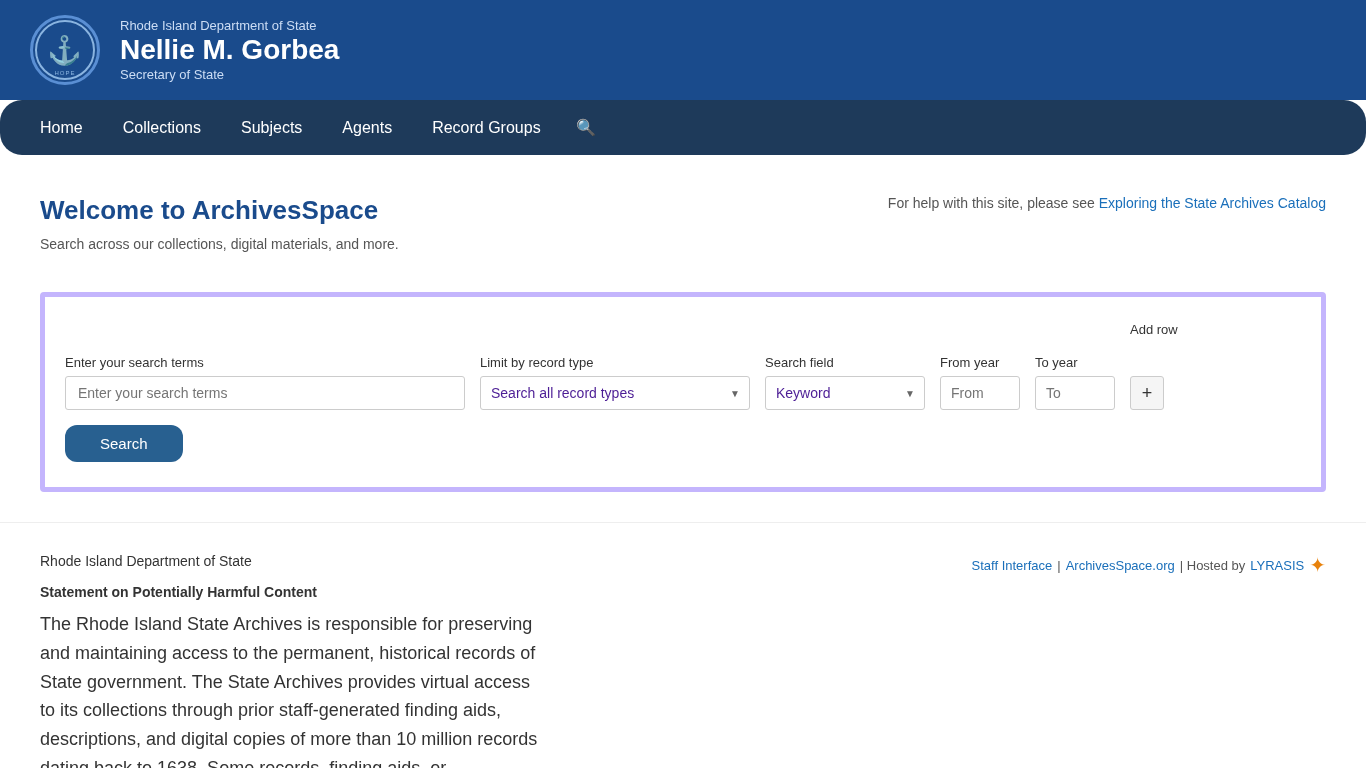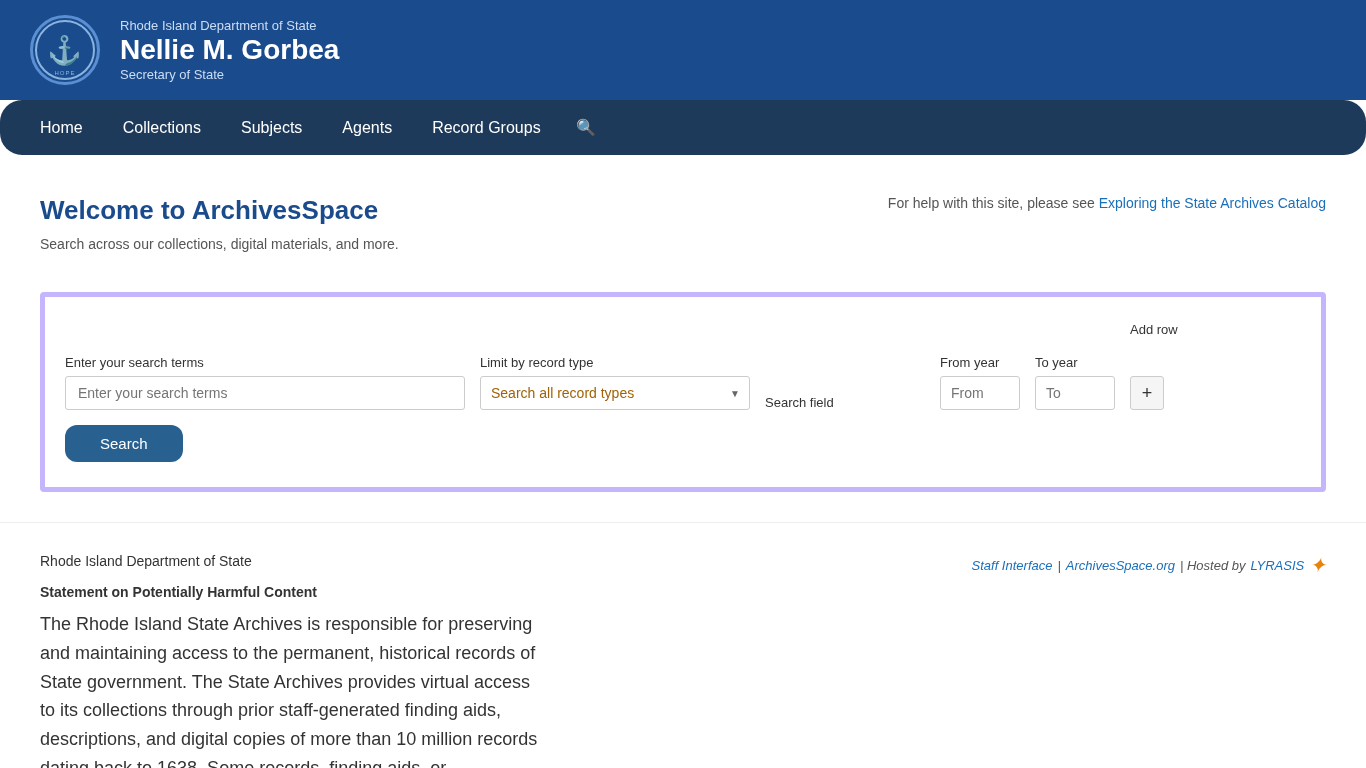--- a/index.html
+++ b/index.html
@@ -133,21 +133,21 @@
     .record-type-group { flex: 0 0 270px; }
     .search-field-group { flex: 0 0 160px; }
     .year-group { flex: 0 0 80px; }
     .addrow-group { flex: 0 0 50px; gap: 39px; }
 
     select, .year-input {
       padding: 8px 10px;
       border: 1px solid #ccc;
       border-radius: 3px;
       font-size: 14px;
-      color: #a16207;
+      color: #4c1d95;
       background: #fff;
       width: 100%;
     }
     select { appearance: none; -webkit-appearance: none; background-image: none; }
     .select-wrapper { position: relative; }
     .select-wrapper::after {
       content: '▼';
       position: absolute;
       right: 10px;
       top: 50%;
@@ -194,21 +194,20 @@
 
     .footer-links {
       text-align: right;
       font-size: 13px;
       color: #555;
       display: flex;
       align-items: center;
       justify-content: flex-end;
       gap: 5px;
       flex-wrap: wrap;
-      font-style: italic;
     }
     .footer-links a { color: #1a6fba; text-decoration: none; }
     .footer-top-row {
       display: flex;
       justify-content: space-between;
       align-items: flex-start;
     }
     .lyrasis-star {
       color: #e8820c;
       font-size: 20px;
@@ -270,20 +269,29 @@
             <option>Digital Objects</option>
             <option>Subjects</option>
             <option>Agents</option>
             <option>Record Groups</option>
           </select>
         </div>
       </div>
 
       <div class="form-group search-field-group">
         <label class="form-label">Search field</label>
+        <div class="select-wrapper">
+          <select>
+            <option>Keyword</option>
+            <option>Title</option>
+            <option>Creator</option>
+            <option>Subject</option>
+            <option>Notes</option>
+          </select>
+        </div>
       </div>
 
       <div class="form-group year-group">
         <label class="form-label">From year</label>
         <input type="text" class="year-input" placeholder="From" style="">
       </div>
 
       <div class="form-group year-group">
         <label class="form-label">To year</label>
         <input type="text" class="year-input" placeholder="To" style="">

